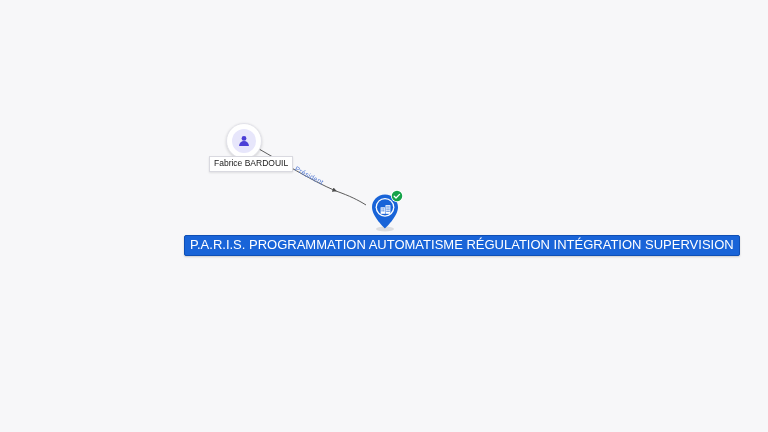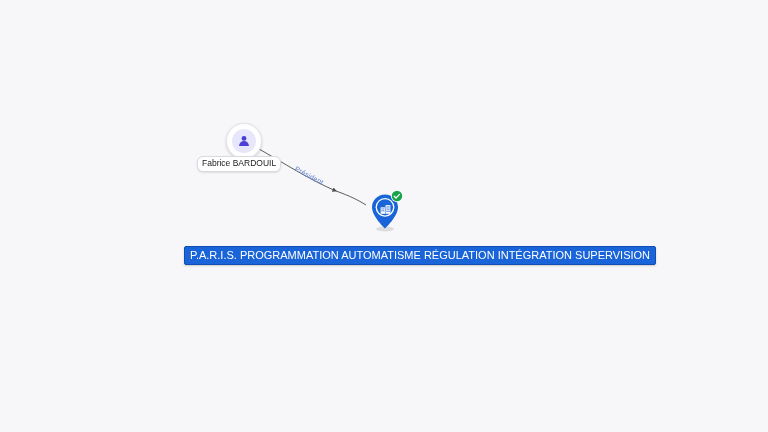--- a/index.html
+++ b/index.html
@@ -65,26 +65,26 @@
     border-radius: 50%;
     background: #e7e6fb;
     display: flex;
     align-items: center;
     justify-content: center;
   }
   .person-glyph svg { display: block; }
 
   .person-label {
     position: absolute;
-    left: 197px;
+    left: 209px;
     top: 156px;
     padding: 2px 4px 3px 4px;
     background: #ffffff;
     border: 1px solid #d9d9e0;
-    border-radius: 6px;
+    border-radius: 0;
     font-size: 8.5px;
     color: #1a1a1a;
     line-height: 1;
     white-space: nowrap;
     box-shadow: 0 1px 2px rgba(0,0,0,.10);
   }
 
   
   .company-node {
     position: absolute;
@@ -115,27 +115,27 @@
     left: 28px;
     top: 0px;
     width: 14px;
     height: 14px;
   }
   .company-check svg { display: block; }
 
   .company-label {
     position: absolute;
     left: 184px;
-    top: 246px;
+    top: 235px;
     padding: 2px 5px 3px 5px;
     background: #1964d8;
     border: 1px solid #0f4fb5;
     border-radius: 2px;
     color: #ffffff;
-    font-size: 11px;
+    font-size: 13px;
     line-height: 1.1;
     white-space: nowrap;
     box-shadow: 0 1px 2px rgba(0,0,0,.18);
   }
 </style>
 </head>
 <body>
 
 <div id="graph-canvas">
 

